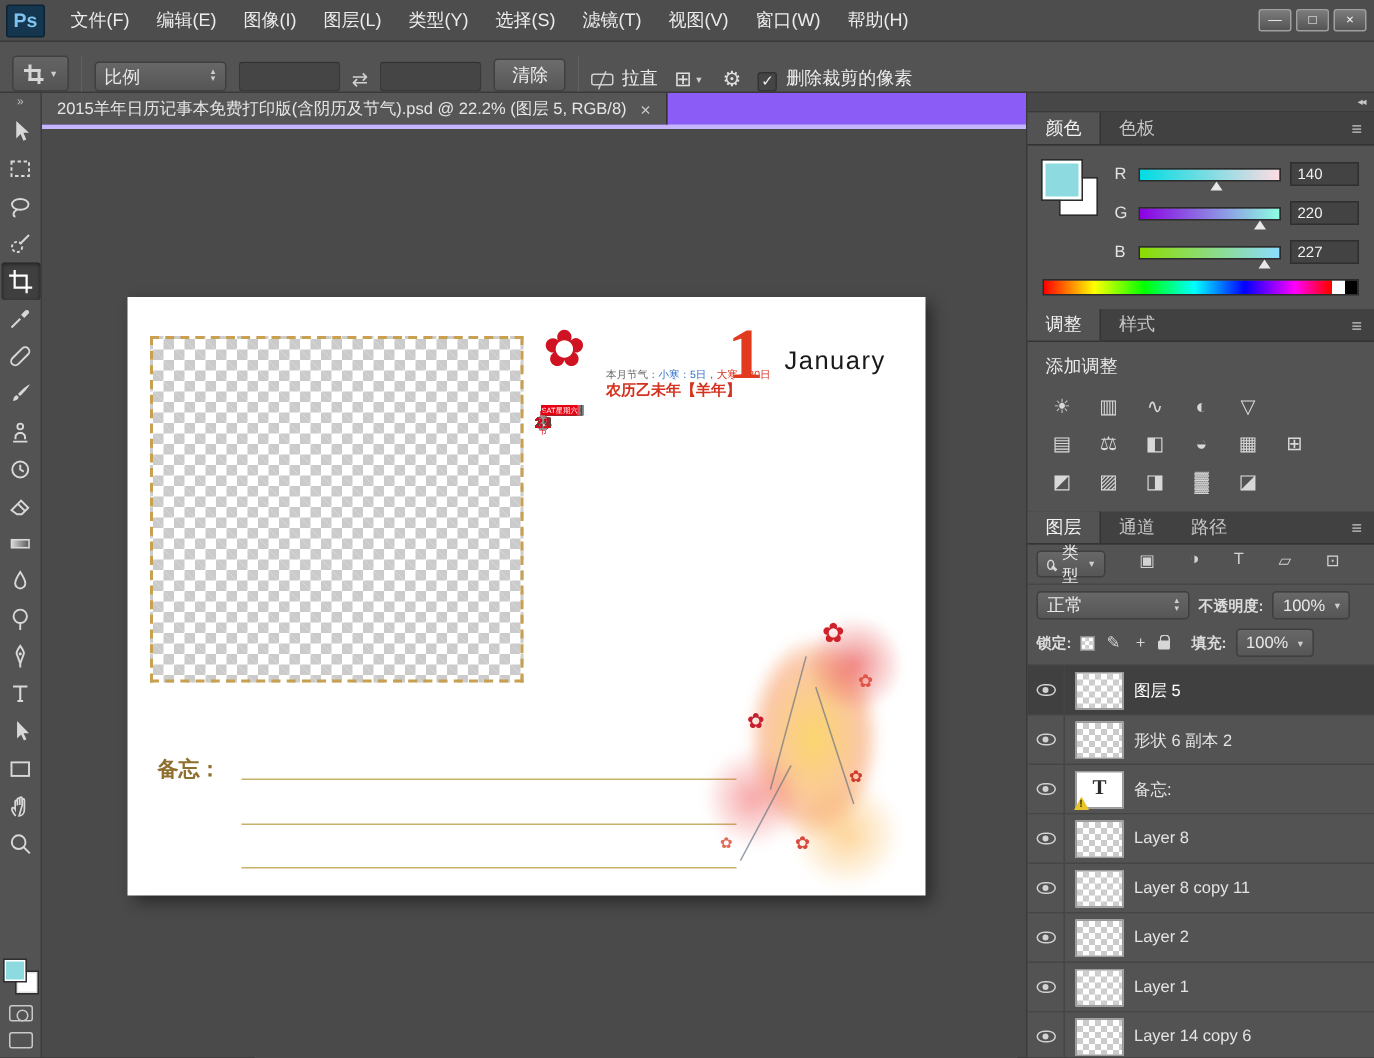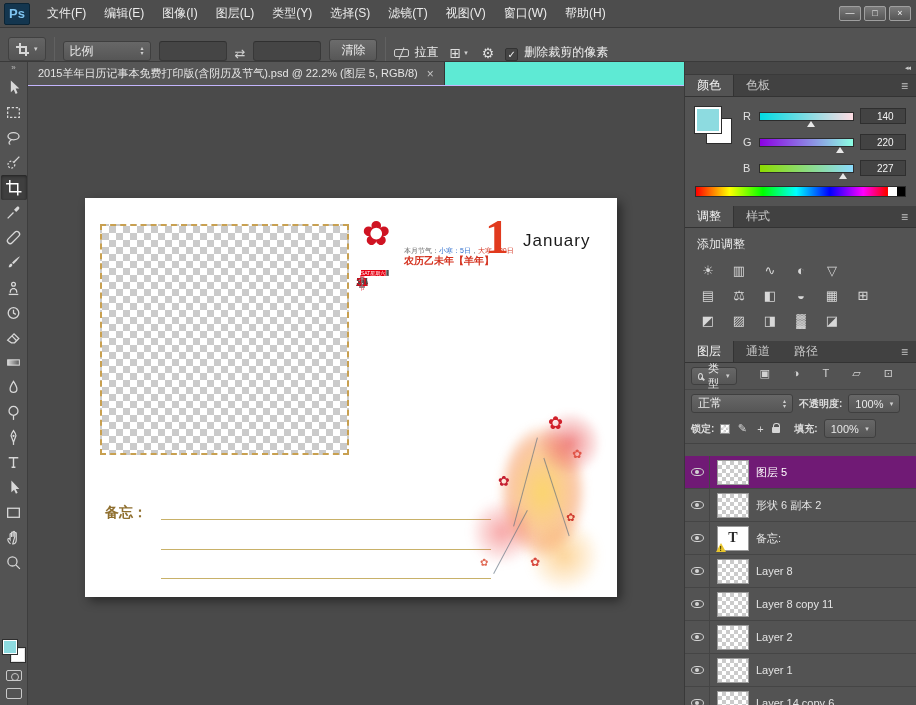--- a/index.html
+++ b/index.html
@@ -62,21 +62,21 @@
   .tb-bottom{margin-top:auto;display:flex;flex-direction:column;align-items:center;padding-bottom:6px;}
   .swatch-stack{position:relative;width:22px;height:22px;margin-bottom:8px;}
   .fg-swatch{position:absolute;left:0;top:0;width:14px;height:14px;background:#8ddbe0;border:1px solid #fff;outline:1px solid #2e2e2e;z-index:2;}
   .bg-swatch{position:absolute;right:0;bottom:0;width:14px;height:14px;background:#fff;border:1px solid #e2e2e2;outline:1px solid #2e2e2e;}
   .qmask{width:16px;height:11px;border:1px solid #c9c9c9;border-radius:2px;margin-bottom:7px;position:relative;}
   .qmask::after{content:"";position:absolute;left:4px;top:1.5px;width:6px;height:6px;border:1px solid #c9c9c9;border-radius:50%;}
   .screen-mode{width:16px;height:11px;border:1px solid #c9c9c9;border-radius:2px;}
 
   
   .center{flex:1;display:flex;flex-direction:column;min-width:0;}
-  .tabstrip{height:24px;background:#5eead4;border-bottom:1px solid #c4b5fd;display:flex;}
+  .tabstrip{height:24px;background:#8b5cf6;border-bottom:3px solid #c4b5fd;display:flex;}
   .doc-tab{background:#565656;color:#e5e5e5;font-size:11px;padding:0 10px;display:flex;align-items:center;gap:9px;
     border-right:1px solid #343434;white-space:nowrap;overflow:hidden;max-width:620px;}
   .tab-close{color:#c4c4c4;font-size:12px;}
   .canvas{flex:1;position:relative;background:#4a4a4a;overflow:hidden;}
 
   .page{position:absolute;left:57px;top:112px;width:532px;height:399px;background:#fff;
     box-shadow:4px 4px 10px rgba(0,0,0,.45);overflow:hidden;}
   .page *{position:absolute;}
 
   .checker{background-color:#fff;background-image:
@@ -147,21 +147,21 @@
   .sliders{flex:1;display:flex;flex-direction:column;gap:10px;padding-top:1px;}
   .srow{display:flex;align-items:center;gap:6px;}
   .slabel{width:10px;font-size:11px;color:#e2e2e2;}
   .strack{flex:1;height:9px;border:1px solid #2c2c2c;position:relative;}
   .track-r{background:linear-gradient(to right,rgb(0,220,227),rgb(255,220,227));}
   .track-g{background:linear-gradient(to right,rgb(140,0,227),rgb(140,255,227));}
   .track-b{background:linear-gradient(to right,rgb(140,220,0),rgb(140,220,255));}
   .shandle{position:absolute;bottom:-7px;width:0;height:0;border-left:4px solid transparent;border-right:4px solid transparent;
     border-bottom:6px solid #e8e8e8;margin-left:-4px;}
   .sval{width:46px;height:16px;background:#434343;border:1px solid #2f2f2f;color:#f2f2f2;font-size:10px;
-    display:flex;align-items:center;padding:0 16px;}
+    display:flex;align-items:center;padding:0 4px;}
   .spectrum{margin:6px 10px 9px;height:11px;border:1px solid #2c2c2c;
     background:linear-gradient(to right,#f00 0%,#ff0 16%,#0f0 32%,#0ff 48%,#00f 64%,#f0f 80%,#f00 91%,#f00 92%,#fff 92%,#fff 96%,#000 96%);}
 
   .adj-header{padding:8px 12px 5px;font-size:12px;color:#eaeaea;}
   .adj-grid{padding:0 6px 8px;}
   .adj-row{display:flex;gap:9px;padding:2px 6px;}
   .adj-icon{width:22px;height:21px;display:flex;align-items:center;justify-content:center;color:#d8d8d8;font-size:13px;}
 
   .layers-panel{flex:1;display:flex;flex-direction:column;min-height:0;}
   .lfilter{display:flex;align-items:flex-start;gap:23px;padding:4px 6px;border-bottom:1px solid #464646;}
@@ -177,21 +177,21 @@
   .small-label{font-size:10px;color:#dcdcdc;white-space:nowrap;font-weight:bold;}
   .op-well{width:52px;height:19px;font-size:11px;}
   .llock{display:flex;align-items:center;gap:6px;padding:2px 6px 5px;border-bottom:1px solid #434343;}
   .mini-checker{width:10px;height:10px;border:1px solid #8c8c8c;background-size:5px 5px;background-position:0 0,2.5px 2.5px;display:inline-block;}
   .lock-glyph{font-size:11px;color:#d6d6d6;width:12px;text-align:center;}
   .padlock{width:8px;height:6px;background:#d6d6d6;position:relative;display:inline-block;margin-top:3px;border-radius:1px;}
   .padlock::before{content:"";position:absolute;top:-4px;left:1px;width:5px;height:4px;border:1.2px solid #d6d6d6;border-bottom:none;border-radius:3px 3px 0 0;}
 
   .layer-list{flex:1;overflow:hidden;}
   .layer-row{display:flex;align-items:center;height:33px;border-bottom:1px solid #454545;background:#535353;}
-  .layer-row.selected{background:#701a75;margin-top:12px;}
+  .layer-row.selected{background:#404040;}
   .eye-cell{width:25px;height:100%;border-right:1px solid #454545;display:flex;align-items:center;justify-content:center;flex:none;}
   .eye{width:13px;height:8px;border:1px solid #d2d2d2;border-radius:50% / 60%;position:relative;display:inline-block;}
   .eye::after{content:"";position:absolute;left:50%;top:50%;width:4px;height:4px;margin:-2px 0 0 -2px;background:#d2d2d2;border-radius:50%;}
   .thumb{width:32px;height:25px;margin:0 7px;border:1px solid #9a9a9a;flex:none;position:relative;
     background-size:8px 8px;background-position:0 0,4px 4px;}
   .thumb.plain{background:#fff;}
   .tglyph{position:absolute;left:0;top:0;right:0;bottom:0;display:flex;align-items:center;justify-content:center;
     color:#2b2b2b;font-size:14px;font-weight:bold;font-family:"Liberation Serif","DejaVu Serif",serif;}
   .warn{position:absolute;left:-2px;bottom:-2px;width:0;height:0;border-left:5px solid transparent;
     border-right:5px solid transparent;border-bottom:9px solid #e8c52c;}

